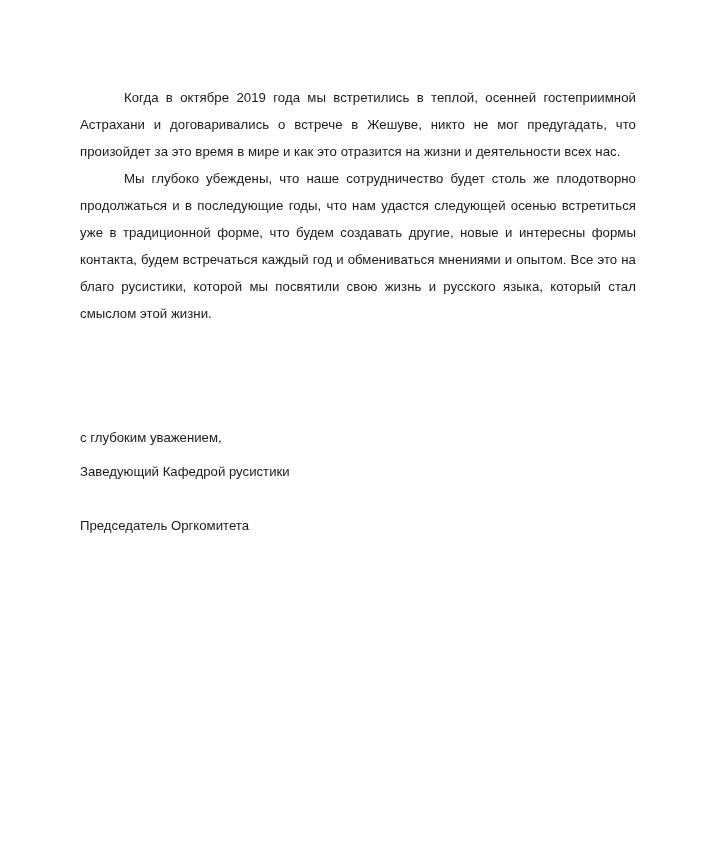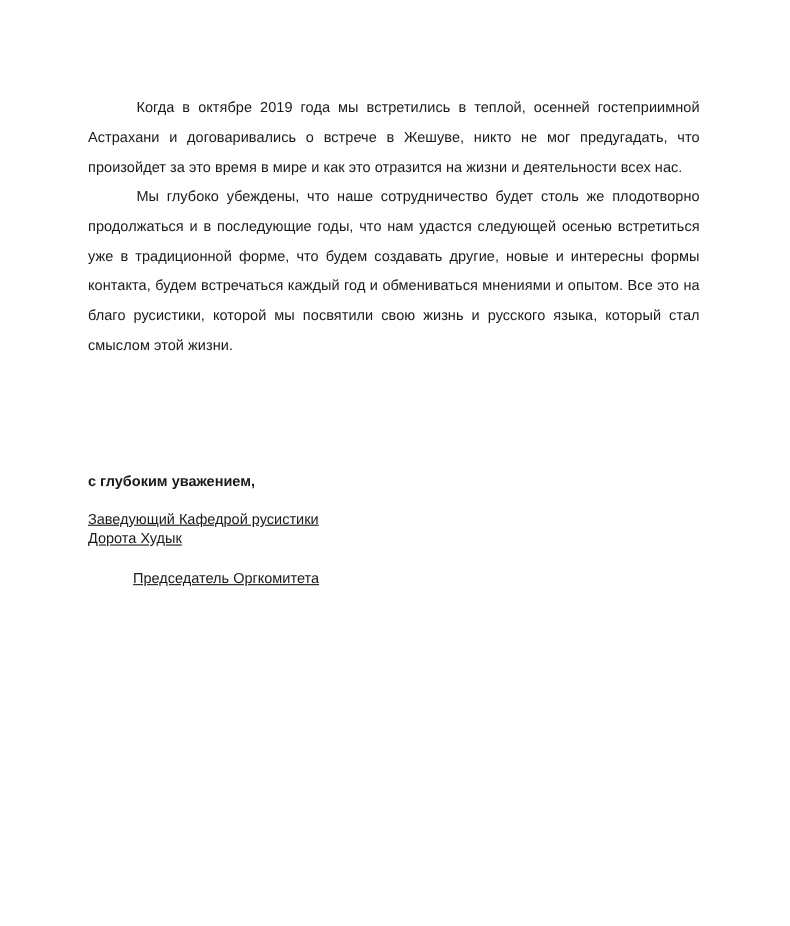--- a/index.html
+++ b/index.html
@@ -37,44 +37,42 @@
       text-indent: 44px;
       letter-spacing: 0.05px;
     }
     .closing {
       position: absolute;
       left: 80px;
       top: 429px;
       font-size: 13.2px;
       line-height: 18px;
       margin: 0;
-      font-weight: bold;
     }
     .sig {
       position: absolute;
       left: 80px;
       font-size: 13.2px;
       line-height: 18px;
     }
     .sig-1 { top: 463px; }
-    .sig-2 { top: 517px; margin-left: 41px; }
-    .sig div { margin: 0; text-decoration: underline; }
+    .sig-2 { top: 517px; }
+    .sig div { margin: 0; }
   </style>
 </head>
 <body>
 
 <div class="page">
   <div class="body-text">
     <p class="para">Когда в октябре 2019 года мы встретились в теплой, осенней гостеприимной Астрахани и договаривались о встрече в Жешуве, никто не мог предугадать, что произойдет за это время в мире и как это отразится на жизни и деятельности всех нас.</p>
     <p class="para">Мы глубоко убеждены, что наше сотрудничество будет столь же плодотворно продолжаться и в последующие годы, что нам удастся следующей осенью встретиться уже в традиционной форме, что будем создавать другие, новые и интересны формы контакта, будем встречаться каждый год и обмениваться мнениями и опытом. Все это на благо русистики, которой мы посвятили свою жизнь и русского языка, который стал смыслом этой жизни.</p>
   </div>
 
   <p class="closing">с глубоким уважением,</p>
 
   <div class="sig sig-1">
     <div>Заведующий Кафедрой русистики</div>
-    <div>Дорота Худык</div>
   </div>
 
   <div class="sig sig-2">
     <div>Председатель Оргкомитета</div>
   </div>
 </div>
 
 </body></html>

